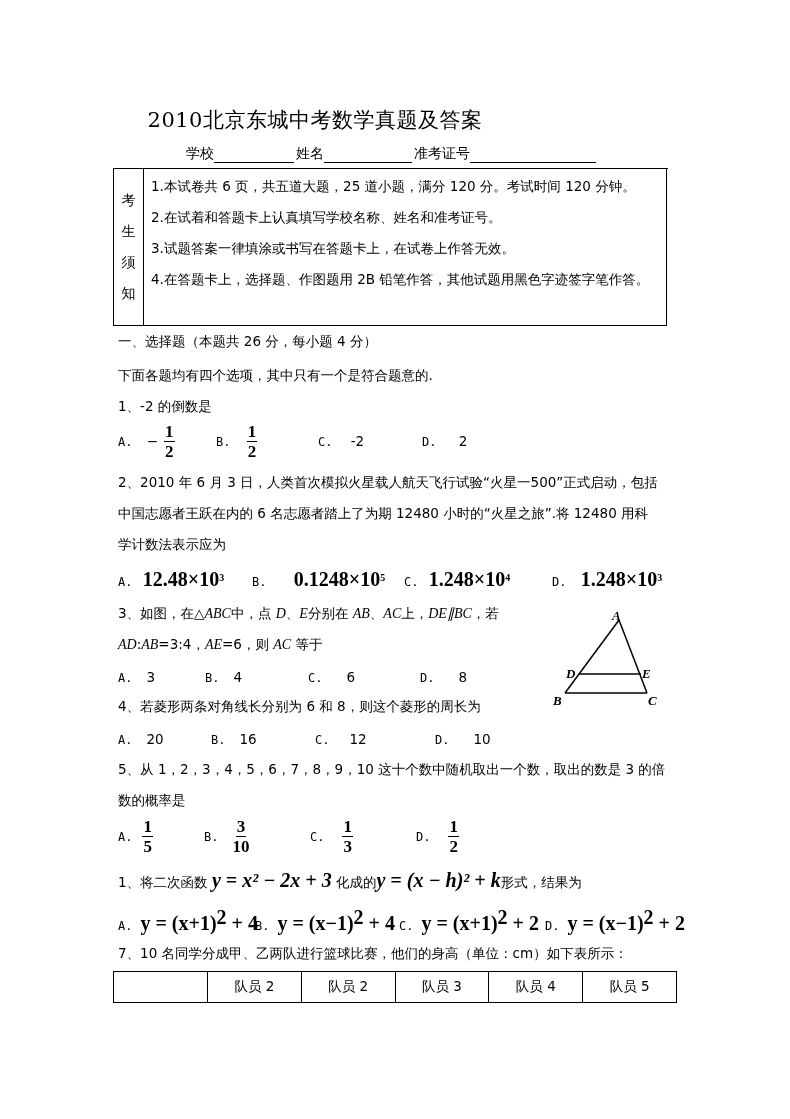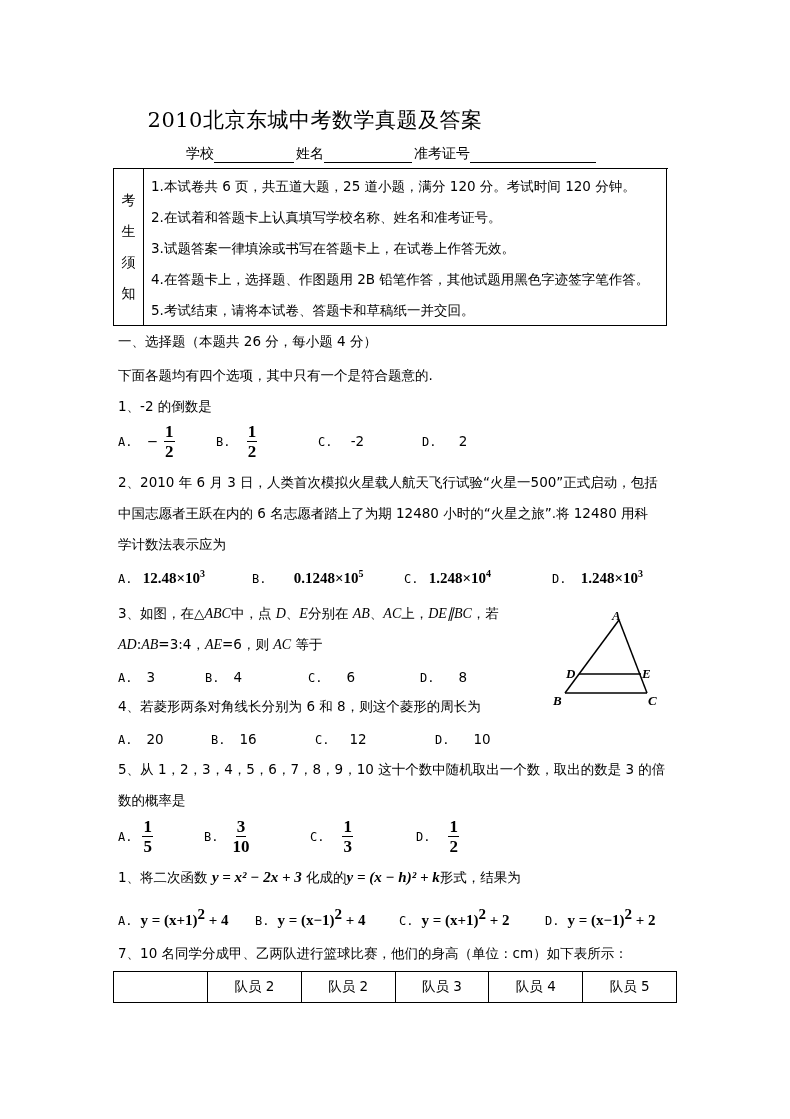--- a/index.html
+++ b/index.html
@@ -18,21 +18,21 @@
   .notice-label { position: absolute; left: 0; top: 0; width: 29px; height: 100%; border-right: 1.5px solid #000; display: flex; flex-direction: column; justify-content: center; align-items: center; font-size: 14px; line-height: 31px; }
   .notice-items { position: absolute; left: 37px; top: 7px; font-size: 13.5px; }
   .notice-item { height: 31px; line-height: 20px; }
 
   .line { font-size: 13.5px; left: 118px; }
   .opt { position: absolute; font-size: 13.5px; white-space: nowrap; }
   .optlab { font-family: "DejaVu Sans Mono", "Liberation Mono", monospace; font-size: 12px; }
   .frac { display: inline-flex; flex-direction: column; align-items: center; vertical-align: middle; font-family: "Liberation Serif", serif; font-weight: bold; font-size: 17px; line-height: 17px; margin-left: 6px; }
   .frac .num { border-bottom: 1.3px solid #000; padding: 0 1px 1px; }
   .frac .den { padding-top: 1px; }
-  .bold-math { font-family: "Liberation Serif", serif; font-weight: bold; font-size: 15px; }
+  .bold-math { font-family: "Liberation Serif", serif; font-weight: bold; font-size: 20px; }
   .it { font-family: "Liberation Serif", serif; font-style: italic; font-size: 14px; }
   sup { font-size: 10px; }
 
   .team-table { left: 113px; top: 971px; width: 564px; height: 32px; border: 1.5px solid #000; box-sizing: border-box; display: flex; }
   .team-table .cell { border-left: 1px solid #000; display: flex; align-items: center; justify-content: center; font-size: 13.5px; flex: 1; }
   .team-table .cell.first { border-left: none; flex: 0 0 93px; }
 
   svg text { font-family: "Liberation Serif", serif; font-style: italic; font-weight: bold; font-size: 13px; }
 </style>
 </head>
@@ -56,21 +56,20 @@
     <span>考</span>
     <span>生</span>
     <span>须</span>
     <span>知</span>
   </div>
   <div class="notice-items">
     <div class="notice-item">1.本试卷共 6 页，共五道大题，25 道小题，满分 120 分。考试时间 120 分钟。</div>
     <div class="notice-item">2.在试着和答题卡上认真填写学校名称、姓名和准考证号。</div>
     <div class="notice-item">3.试题答案一律填涂或书写在答题卡上，在试卷上作答无效。</div>
     <div class="notice-item">4.在答题卡上，选择题、作图题用 2B 铅笔作答，其他试题用黑色字迹签字笔作答。</div>
-    <div class="notice-item">5.考试结束，请将本试卷、答题卡和草稿纸一并交回。</div>
   </div>
 </div>
 
 <div class="abs line" style="top:333px">一、选择题（本题共 26 分，每小题 4 分）</div>
 <div class="abs line" style="top:367px">下面各题均有四个选项，其中只有一个是符合题意的.</div>
 
 <div class="abs line" style="top:398px">1、-2 的倒数是</div>
 <div class="opt" style="left:118px; top:423px">
   <span class="optlab">A.</span>
   <span style="margin-left:10px">−</span><span class="frac">

